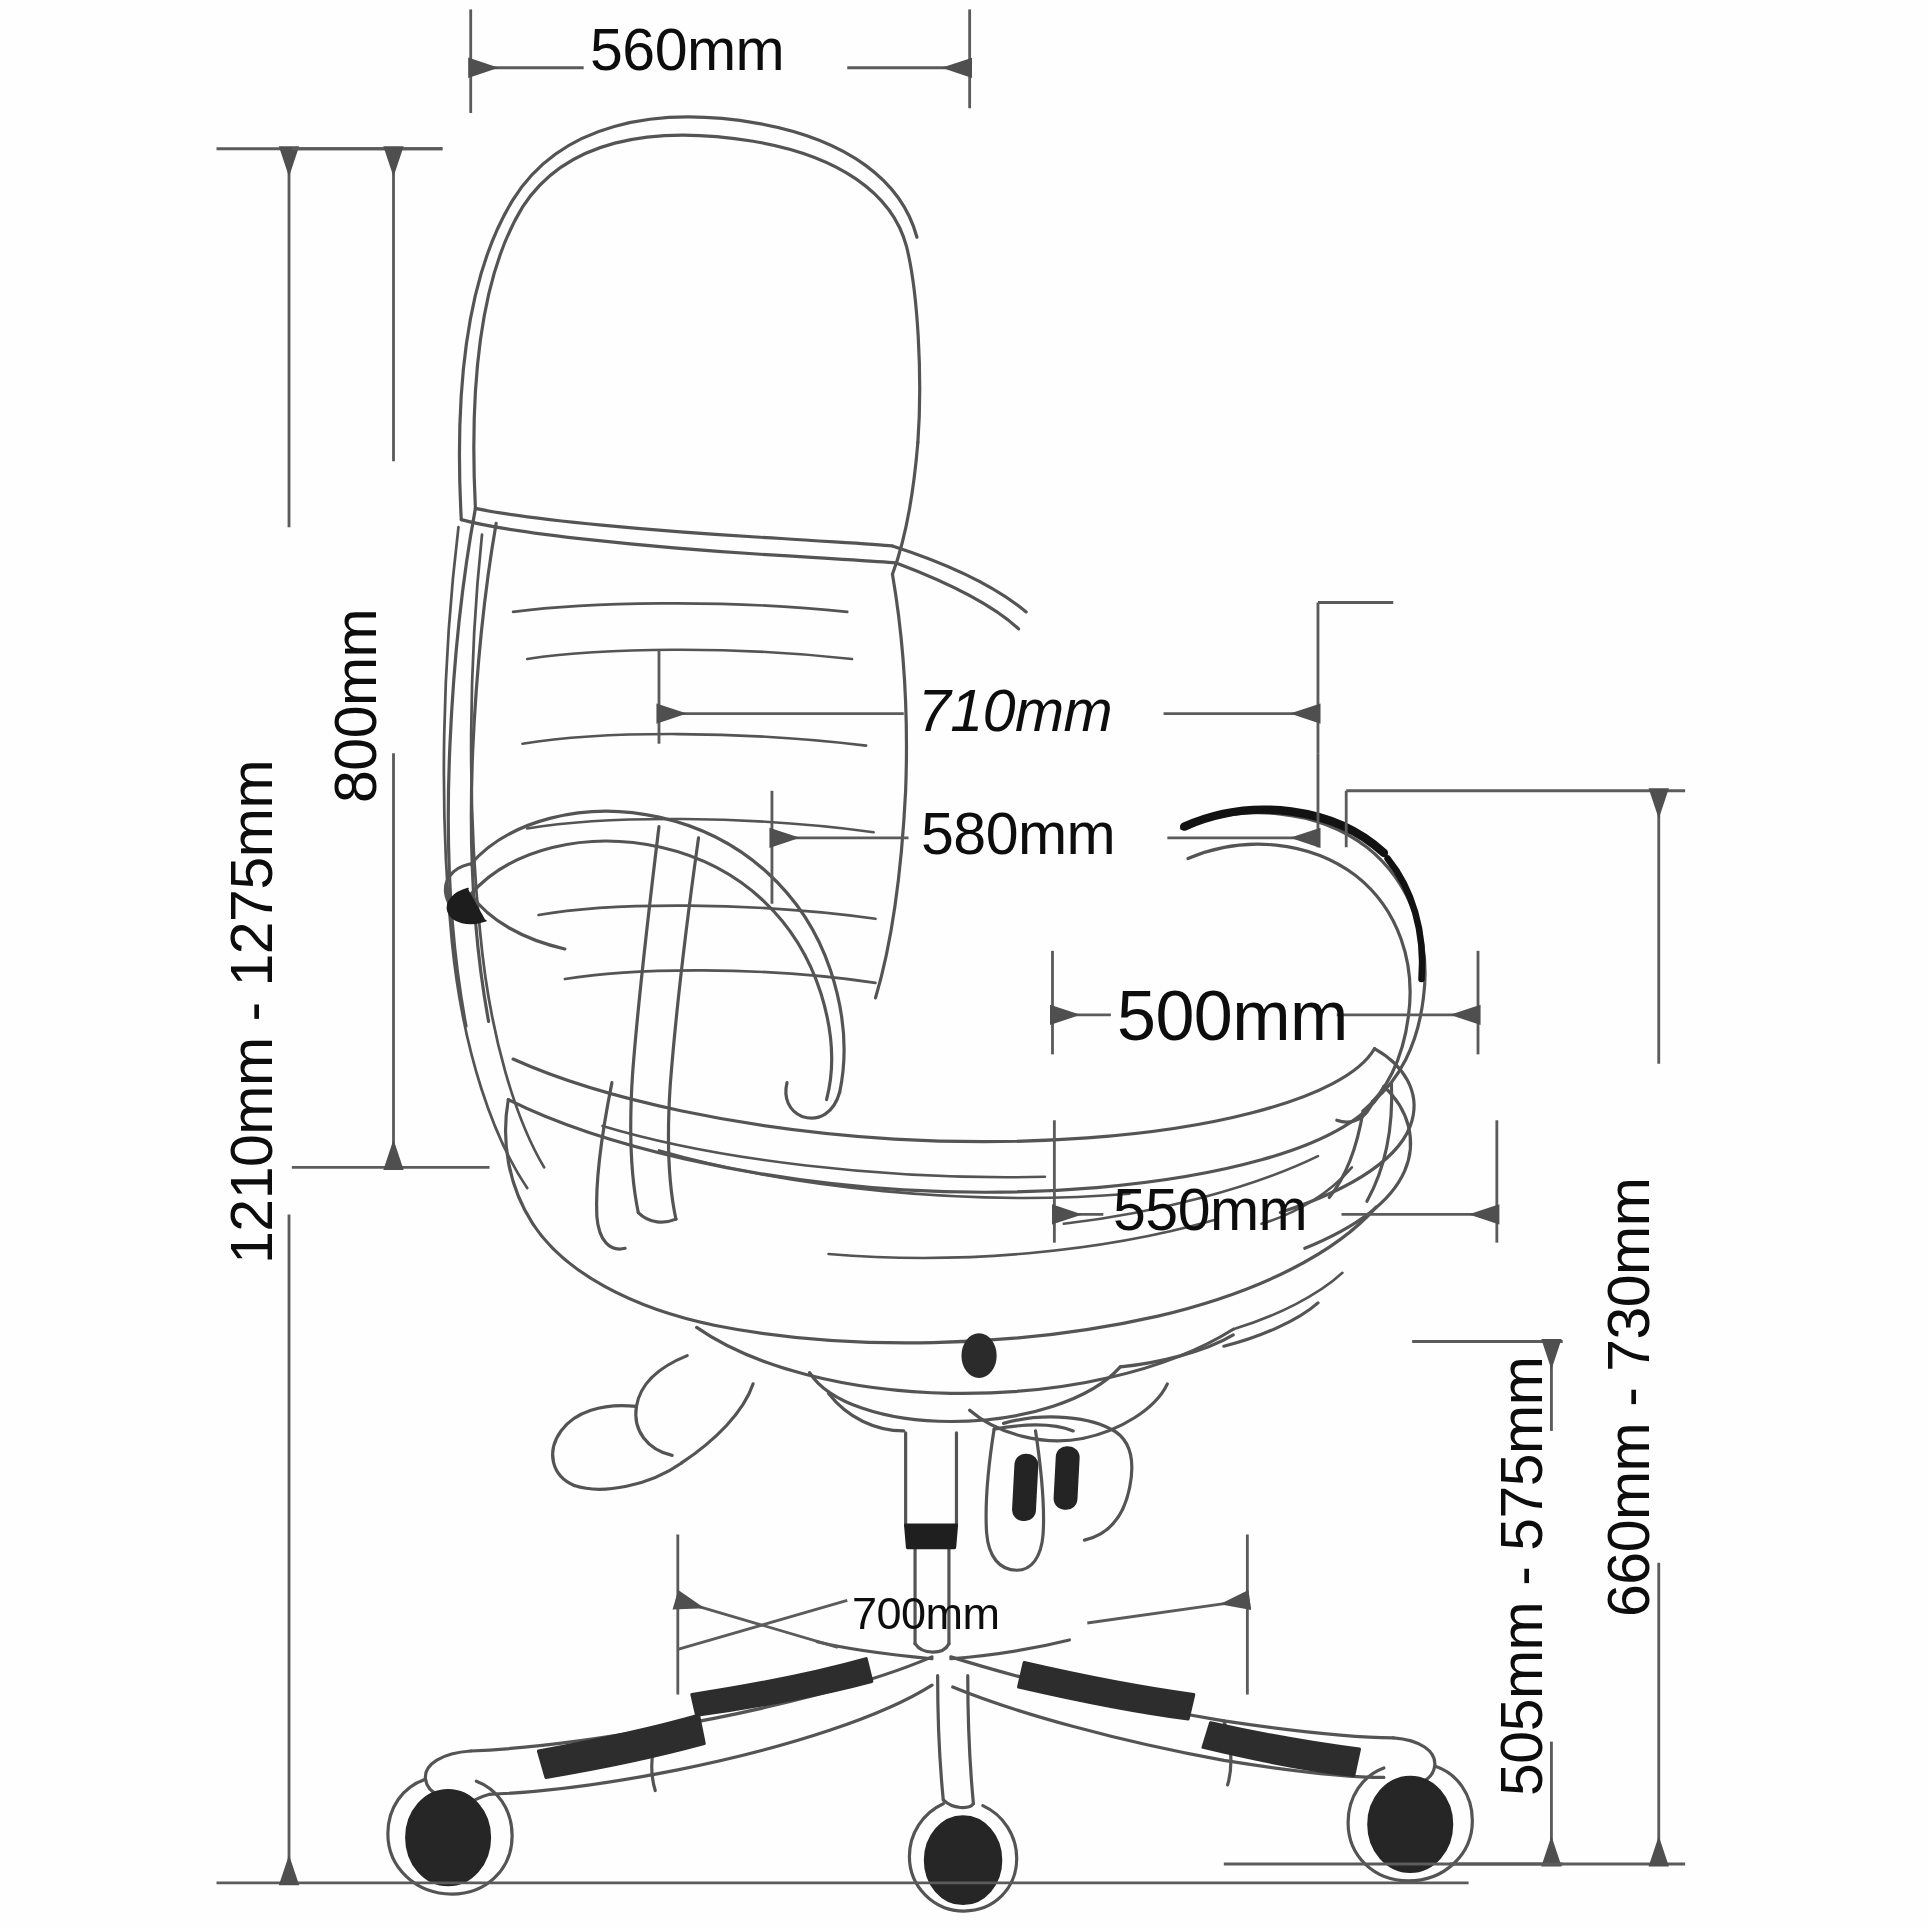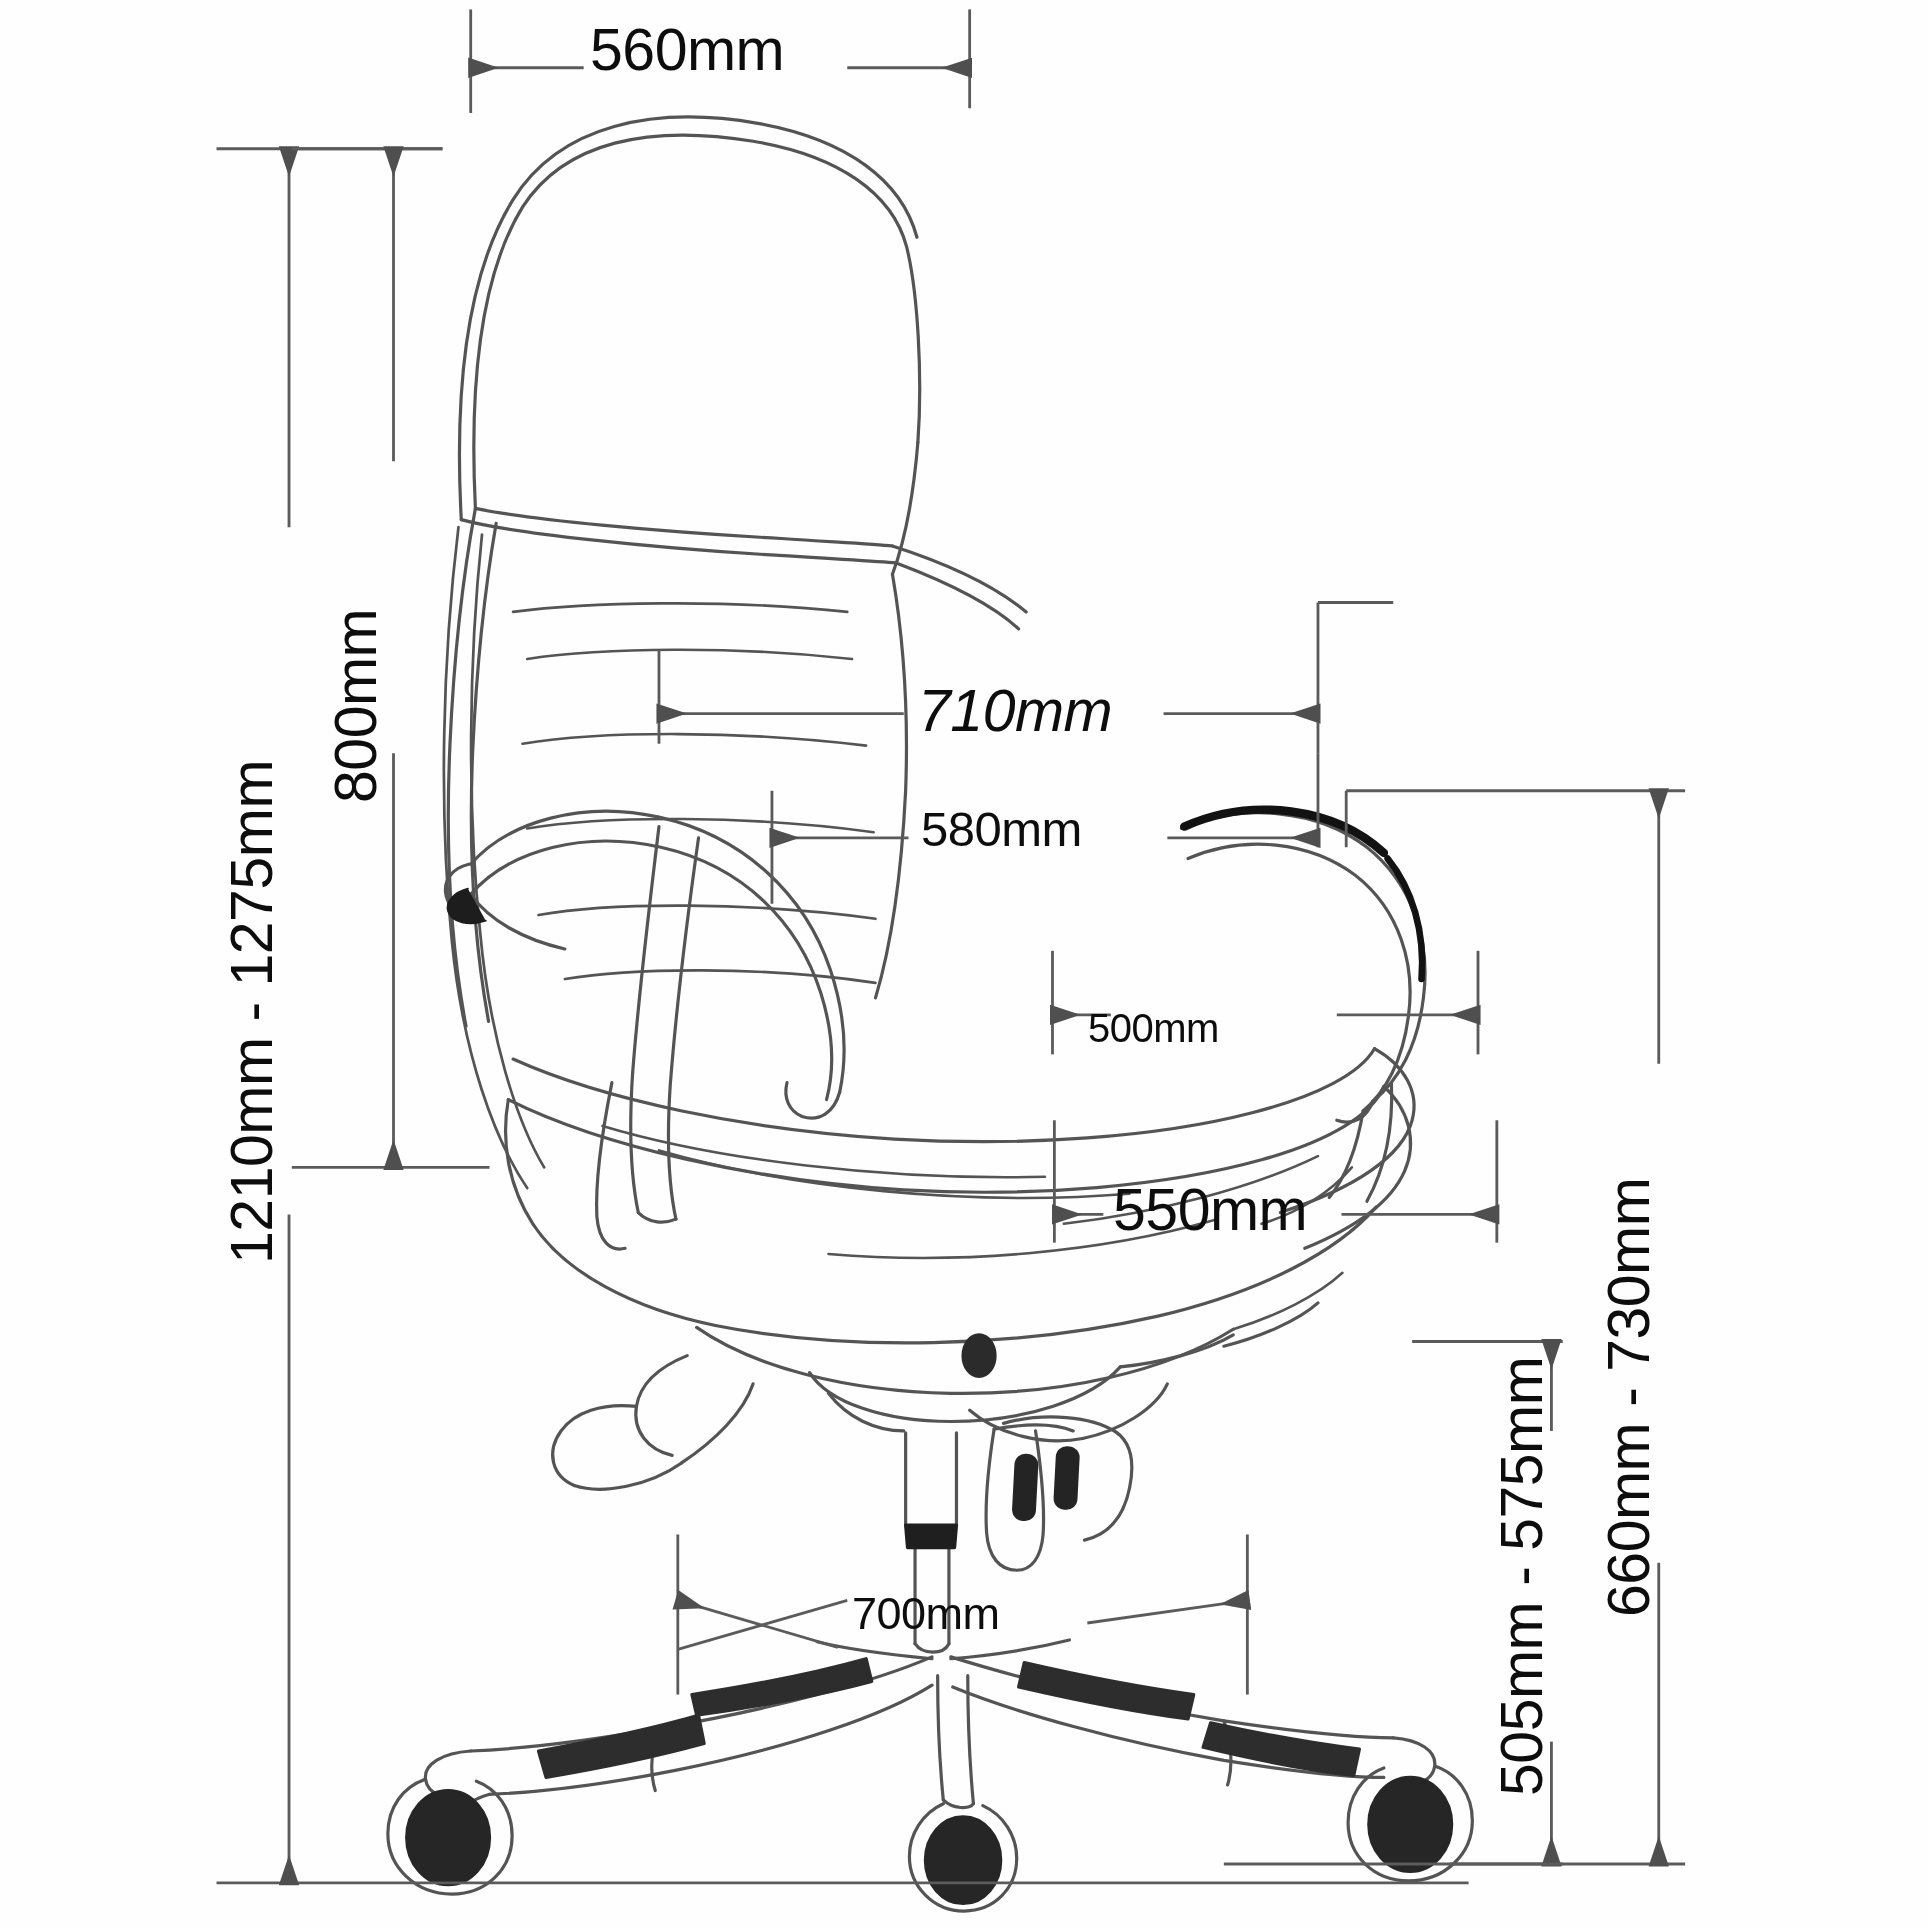--- a/index.html
+++ b/index.html
@@ -250,23 +250,23 @@
   </svg>
 
   <div class="dimlabel" style="left:590px;top:21px;font-size:59px;">560mm</div>
 
   <div class="dimlabel rot" style="left:282px;top:1205px;font-size:59px;transform:rotate(-90deg);">1210mm - 1275mm</div>
 
   <div class="dimlabel rot" style="left:386px;top:744px;font-size:59px;transform:rotate(-90deg);">800mm</div>
 
   <div class="dimlabel" style="left:918px;top:682px;font-size:59px;font-style:italic;">710mm</div>
 
-  <div class="dimlabel" style="left:921px;top:805px;font-size:49px;">580mm</div>
-
-  <div class="dimlabel" style="left:1088px;top:981px;font-size:40px;margin-top:27px;">500mm</div>
+  <div class="dimlabel" style="left:921px;top:805px;font-size:59px;">580mm</div>
+
+  <div class="dimlabel" style="left:1117px;top:981px;font-size:70px;">500mm</div>
 
   <div class="dimlabel" style="left:1113px;top:1181px;font-size:59px;">550mm</div>
 
   <div class="dimlabel" style="left:852px;top:1591px;font-size:45px;">700mm</div>
 
   <div class="dimlabel rot" style="left:1552px;top:1737px;font-size:59px;transform:rotate(-90deg);">505mm - 575mm</div>
 
   <div class="dimlabel rot" style="left:1659px;top:1558px;font-size:59px;transform:rotate(-90deg);">660mm - 730mm</div>
 
 </div>

